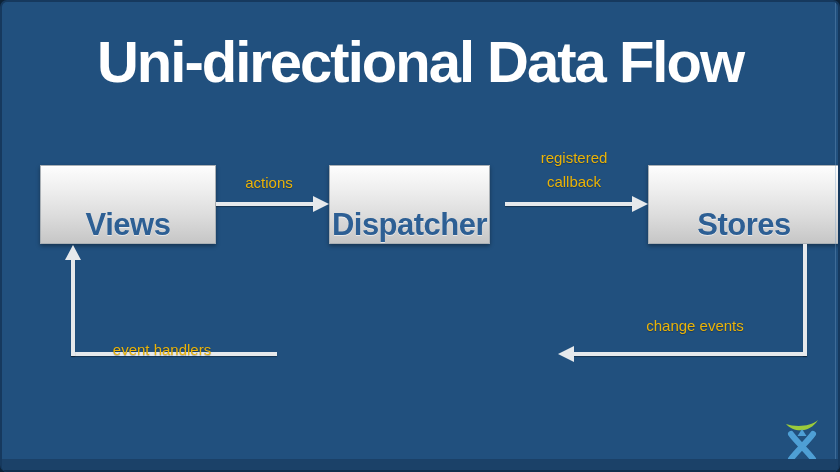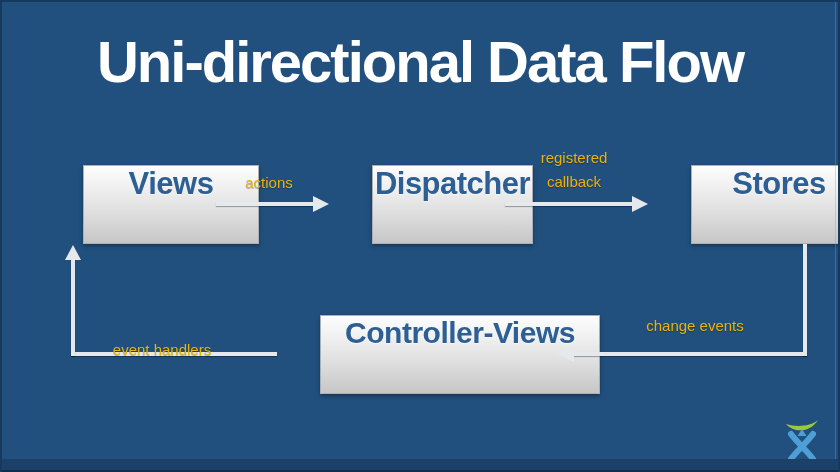--- a/index.html
+++ b/index.html
@@ -6,20 +6,21 @@
   .stage{
     position:relative;
     width:840px;height:472px;
     background:#21507E;
     overflow:hidden;
     font-family:"Liberation Sans", sans-serif;
     box-sizing:border-box;
     border-top:2px solid #16395E;
     border-left:2px solid #16395E;
     border-right:2px solid #16395E;
+    border-radius:7px;
   }
   .edge-right-highlight{
     position:absolute;top:0;bottom:0;right:2px;width:1px;
     background:rgba(120,160,200,0.35);
   }
   .footer-strip{
     position:absolute;left:0;right:0;bottom:0;height:13px;
     background:#1B4168;border-bottom:2px solid #122E4D;box-sizing:border-box;
   }
   .title{
@@ -29,35 +30,34 @@
     font-size:58px;font-weight:bold;
     letter-spacing:-2px;
     line-height:64px;
     white-space:nowrap;
   }
   .node{
     position:absolute;
     background:linear-gradient(180deg,#fdfdfd 0%,#efefef 30%,#dcdcdc 65%,#c6c6c6 100%);
     border:1px solid #aab0b5;
     box-shadow:0 2px 4px rgba(0,0,0,0.35), inset 0 1px 0 #ffffff;
-    display:flex;align-items:flex-start;justify-content:center;
+    display:flex;align-items:flex-end;justify-content:center;
     box-sizing:border-box;
-    margin-left:43px;
   }
   .node-label{
     color:#2D5F94;
     font-weight:bold;
     font-size:31px;
     letter-spacing:-0.5px;
     text-shadow:0 1px 0 rgba(255,255,255,0.55);
     white-space:nowrap;
   }
   .node-views{left:38px;top:163px;width:176px;height:79px;}
   .node-dispatcher{left:327px;top:163px;width:161px;height:79px;}
-  .node-stores{left:646px;top:163px;width:176px;height:79px;}
+  .node-stores{left:646px;top:163px;width:192px;height:79px;}
   .node-controller{left:275px;top:313px;width:280px;height:79px;}
   .node-controller .node-label{font-size:30px;}
 
   .edge-line{
     position:absolute;
     background:#E6E9EC;
     box-shadow:0 1px 1px rgba(0,0,0,0.35);
   }
   .tri{position:absolute;width:0;height:0;}
   .tri-right{border-top:8px solid transparent;border-bottom:8px solid transparent;border-left:16px solid #E6E9EC;}
@@ -88,23 +88,20 @@
 
   <div class="node node-views">
     <span class="node-label">Views</span>
   </div>
   <div class="node node-dispatcher">
     <span class="node-label">Dispatcher</span>
   </div>
   <div class="node node-stores">
     <span class="node-label">Stores</span>
   </div>
-  <div class="node node-controller">
-    <span class="node-label">Controller-Views</span>
-  </div>
 
   <div>
     <div class="edge-line" style="left:214px;top:200px;width:99px;height:4px;"></div>
     <div class="tri tri-right" style="left:311px;top:194px;"></div>
     <div class="edge-label label-actions">actions</div>
   </div>
 
   <div>
     <div class="edge-line" style="left:503px;top:200px;width:129px;height:4px;"></div>
     <div class="tri tri-right" style="left:630px;top:194px;"></div>

